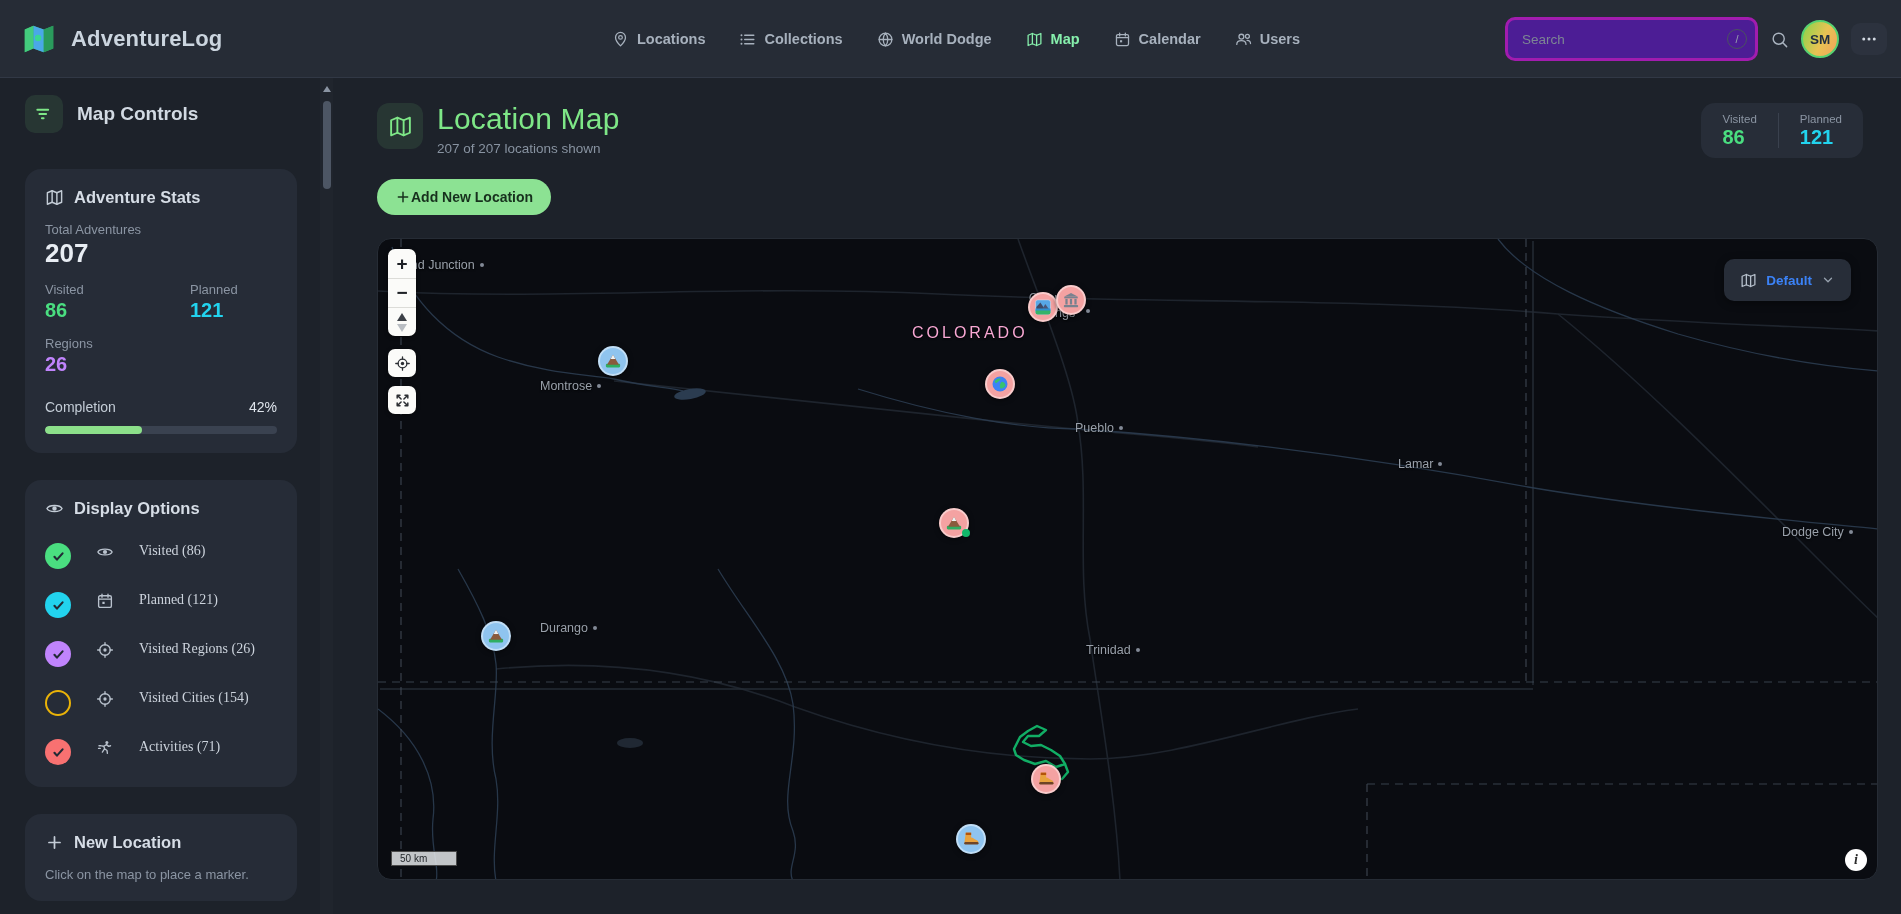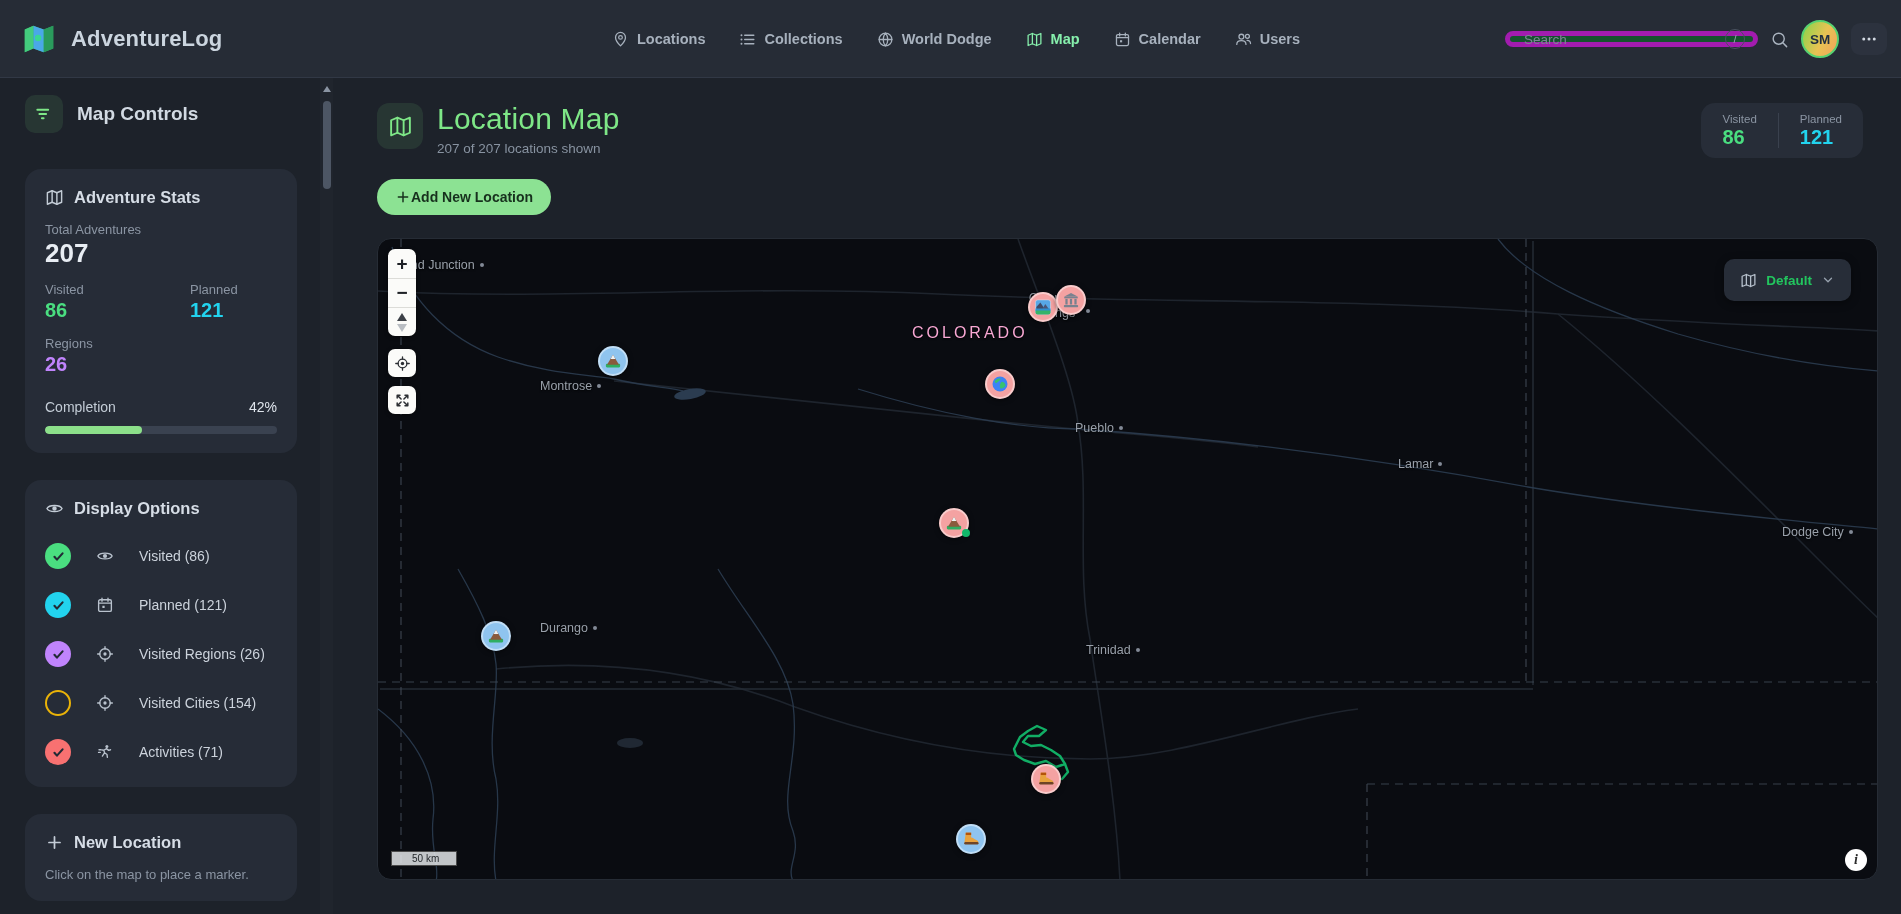--- a/index.html
+++ b/index.html
@@ -11,22 +11,22 @@
   .header{position:absolute;left:0;top:0;width:1901px;height:78px;background:#262c36;
           border-bottom:1px solid #313845;z-index:20;}
   .brand{position:absolute;left:20px;top:0;height:78px;display:flex;align-items:center;gap:13px;}
   .brand-logo svg{width:38px;height:38px;display:block;}
   .brand-name{font-size:22px;font-weight:700;color:#cbd5df;letter-spacing:.2px;}
   .nav{position:absolute;left:612px;top:0;height:78px;display:flex;align-items:center;gap:34px;}
   .nav-item{display:flex;align-items:center;gap:8px;color:#a7b1bd;font-size:14.5px;font-weight:600;cursor:pointer;}
   .nav-item .nicon svg{width:17px;height:17px;display:block;}
   .nav-item.active{color:#86efac;}
   .right-group{position:absolute;right:14px;top:0;height:78px;display:flex;align-items:center;gap:12px;}
-  .searchbox{width:253px;height:16px;border:5px solid #a21caf;border-radius:10px;display:flex;
-             align-items:center;gap:8px;padding:0 8px 0 12px;background:#14532d;}
+  .searchbox{width:253px;height:44px;border:3px solid #a21caf;border-radius:10px;display:flex;
+             align-items:center;gap:8px;padding:0 8px 0 12px;background:#4c1d95;}
   .searchbox input{flex:1;min-width:0;background:transparent;border:none;outline:none;color:#cdd5df;
                    font-size:13.5px;font-family:inherit;}
   .searchbox input::placeholder{color:#7d8694;}
   .slash{flex:none;width:20px;height:20px;border:1px solid #4a5260;border-radius:50%;color:#96a0ad;
          font-size:11px;display:flex;align-items:center;justify-content:center;}
   .sicon{color:#aab4c0;}
   .sicon svg{width:19px;height:19px;display:block;}
   .avatar{width:38px;height:38px;border-radius:50%;border:2px solid #57d271;color:#233041;
           background:linear-gradient(115deg,#8fd24a 5%,#e8c353 55%,#f2a65a 95%);
           font-weight:700;font-size:13.5px;display:flex;align-items:center;justify-content:center;}
@@ -50,21 +50,21 @@
   .stat-total{font-size:26px;font-weight:800;color:#e8edf3;margin-top:3px;line-height:1.05;}
   .stat-grid{display:grid;grid-template-columns:145px 1fr;}
   .stat-num{font-size:20px;font-weight:800;margin-top:3px;line-height:1.05;}
   .green{color:#4ade80;}.cyan{color:#22d3ee;}.purple{color:#c084fc;}
   .completion-row{display:flex;justify-content:space-between;align-items:center;margin-top:24px;font-size:14px;text-align:right;}
   .completion-row .lbl{color:#c3ccd6;}
   .completion-row .pct{color:#dfe5ec;}
   .progress{height:8px;border-radius:5px;background:#3a4250;margin-top:11px;overflow:hidden;}
   .progress-fill{height:100%;border-radius:5px;background:#8ce08a;}
   .opt-list{margin-top:25px;}
-  .opt-row{display:flex;align-items:center;gap:25px;margin-bottom:23px;cursor:pointer;}
+  .opt-row{display:flex;gap:25px;margin-bottom:23px;cursor:pointer;font-family:Liberation Serif, serif;}
   .opt-row:last-child{margin-bottom:3px;}
   .opt-check{width:26px;height:26px;border-radius:50%;display:flex;align-items:center;justify-content:center;flex:none;}
   .opt-check.un{background:transparent;border:2px solid;}
   .opt-check svg{width:15px;height:15px;display:block;}
   .opt-icon{color:#b9c2cd;display:flex;}
   .opt-icon svg{width:18px;height:18px;}
   .opt-label{font-size:14px;color:#ccd3dc;}
   .newloc-hint{font-size:13px;color:#8b95a3;margin-top:15px;}
 
   
@@ -121,28 +121,28 @@
   .compass{display:flex;flex-direction:column;align-items:center;justify-content:center;gap:3px;}
   .tri-up{width:0;height:0;border-left:5px solid transparent;border-right:5px solid transparent;
           border-bottom:8px solid #3c4047;}
   .tri-down{width:0;height:0;border-left:5px solid transparent;border-right:5px solid transparent;
             border-top:8px solid #b9bdc3;}
   .sq-btn{width:28px;height:28px;display:flex;align-items:center;justify-content:center;cursor:pointer;}
   .sq-btn svg{width:17px;height:17px;display:block;}
   .locate-btn{left:10px;top:110px;}
   .fs-btn{left:10px;top:147px;}
   .basemap{position:absolute;right:26px;top:20px;height:42px;background:#272d38;border-radius:10px;
-           display:flex;align-items:center;gap:9px;padding:0 16px;color:#22c55e;font-size:13.5px;
+           display:flex;align-items:center;gap:9px;padding:0 16px;color:#3b82f6;font-size:13.5px;
            font-weight:700;box-shadow:0 2px 8px rgba(0,0,0,.4);z-index:4;cursor:pointer;}
   .basemap .bicon{color:#b6c0cc;display:flex;}
   .basemap svg{width:17px;height:17px;}
   .basemap .chev{color:#98a2ae;display:flex;}
   .basemap .chev svg{width:14px;height:14px;}
   .scalebar{position:absolute;left:13px;bottom:13px;width:66px;height:15px;background:rgba(236,238,240,.82);
-            border:1.5px solid #4a4a4a;font-size:10px;color:#1f2327;padding-left:20px;display:flex;
+            border:1.5px solid #4a4a4a;font-size:10px;color:#1f2327;padding-left:8px;display:flex;
             align-items:center;z-index:4;}
   .attrib{position:absolute;right:10px;bottom:8px;width:22px;height:22px;border-radius:50%;background:#fff;
           color:#2c2c2c;display:flex;align-items:center;justify-content:center;z-index:4;cursor:pointer;
           font-family:"Liberation Serif",serif;font-weight:700;font-style:italic;font-size:14px;}
 </style>
 </head>
 <body>
 
 <div class="header">
   <div class="brand">

